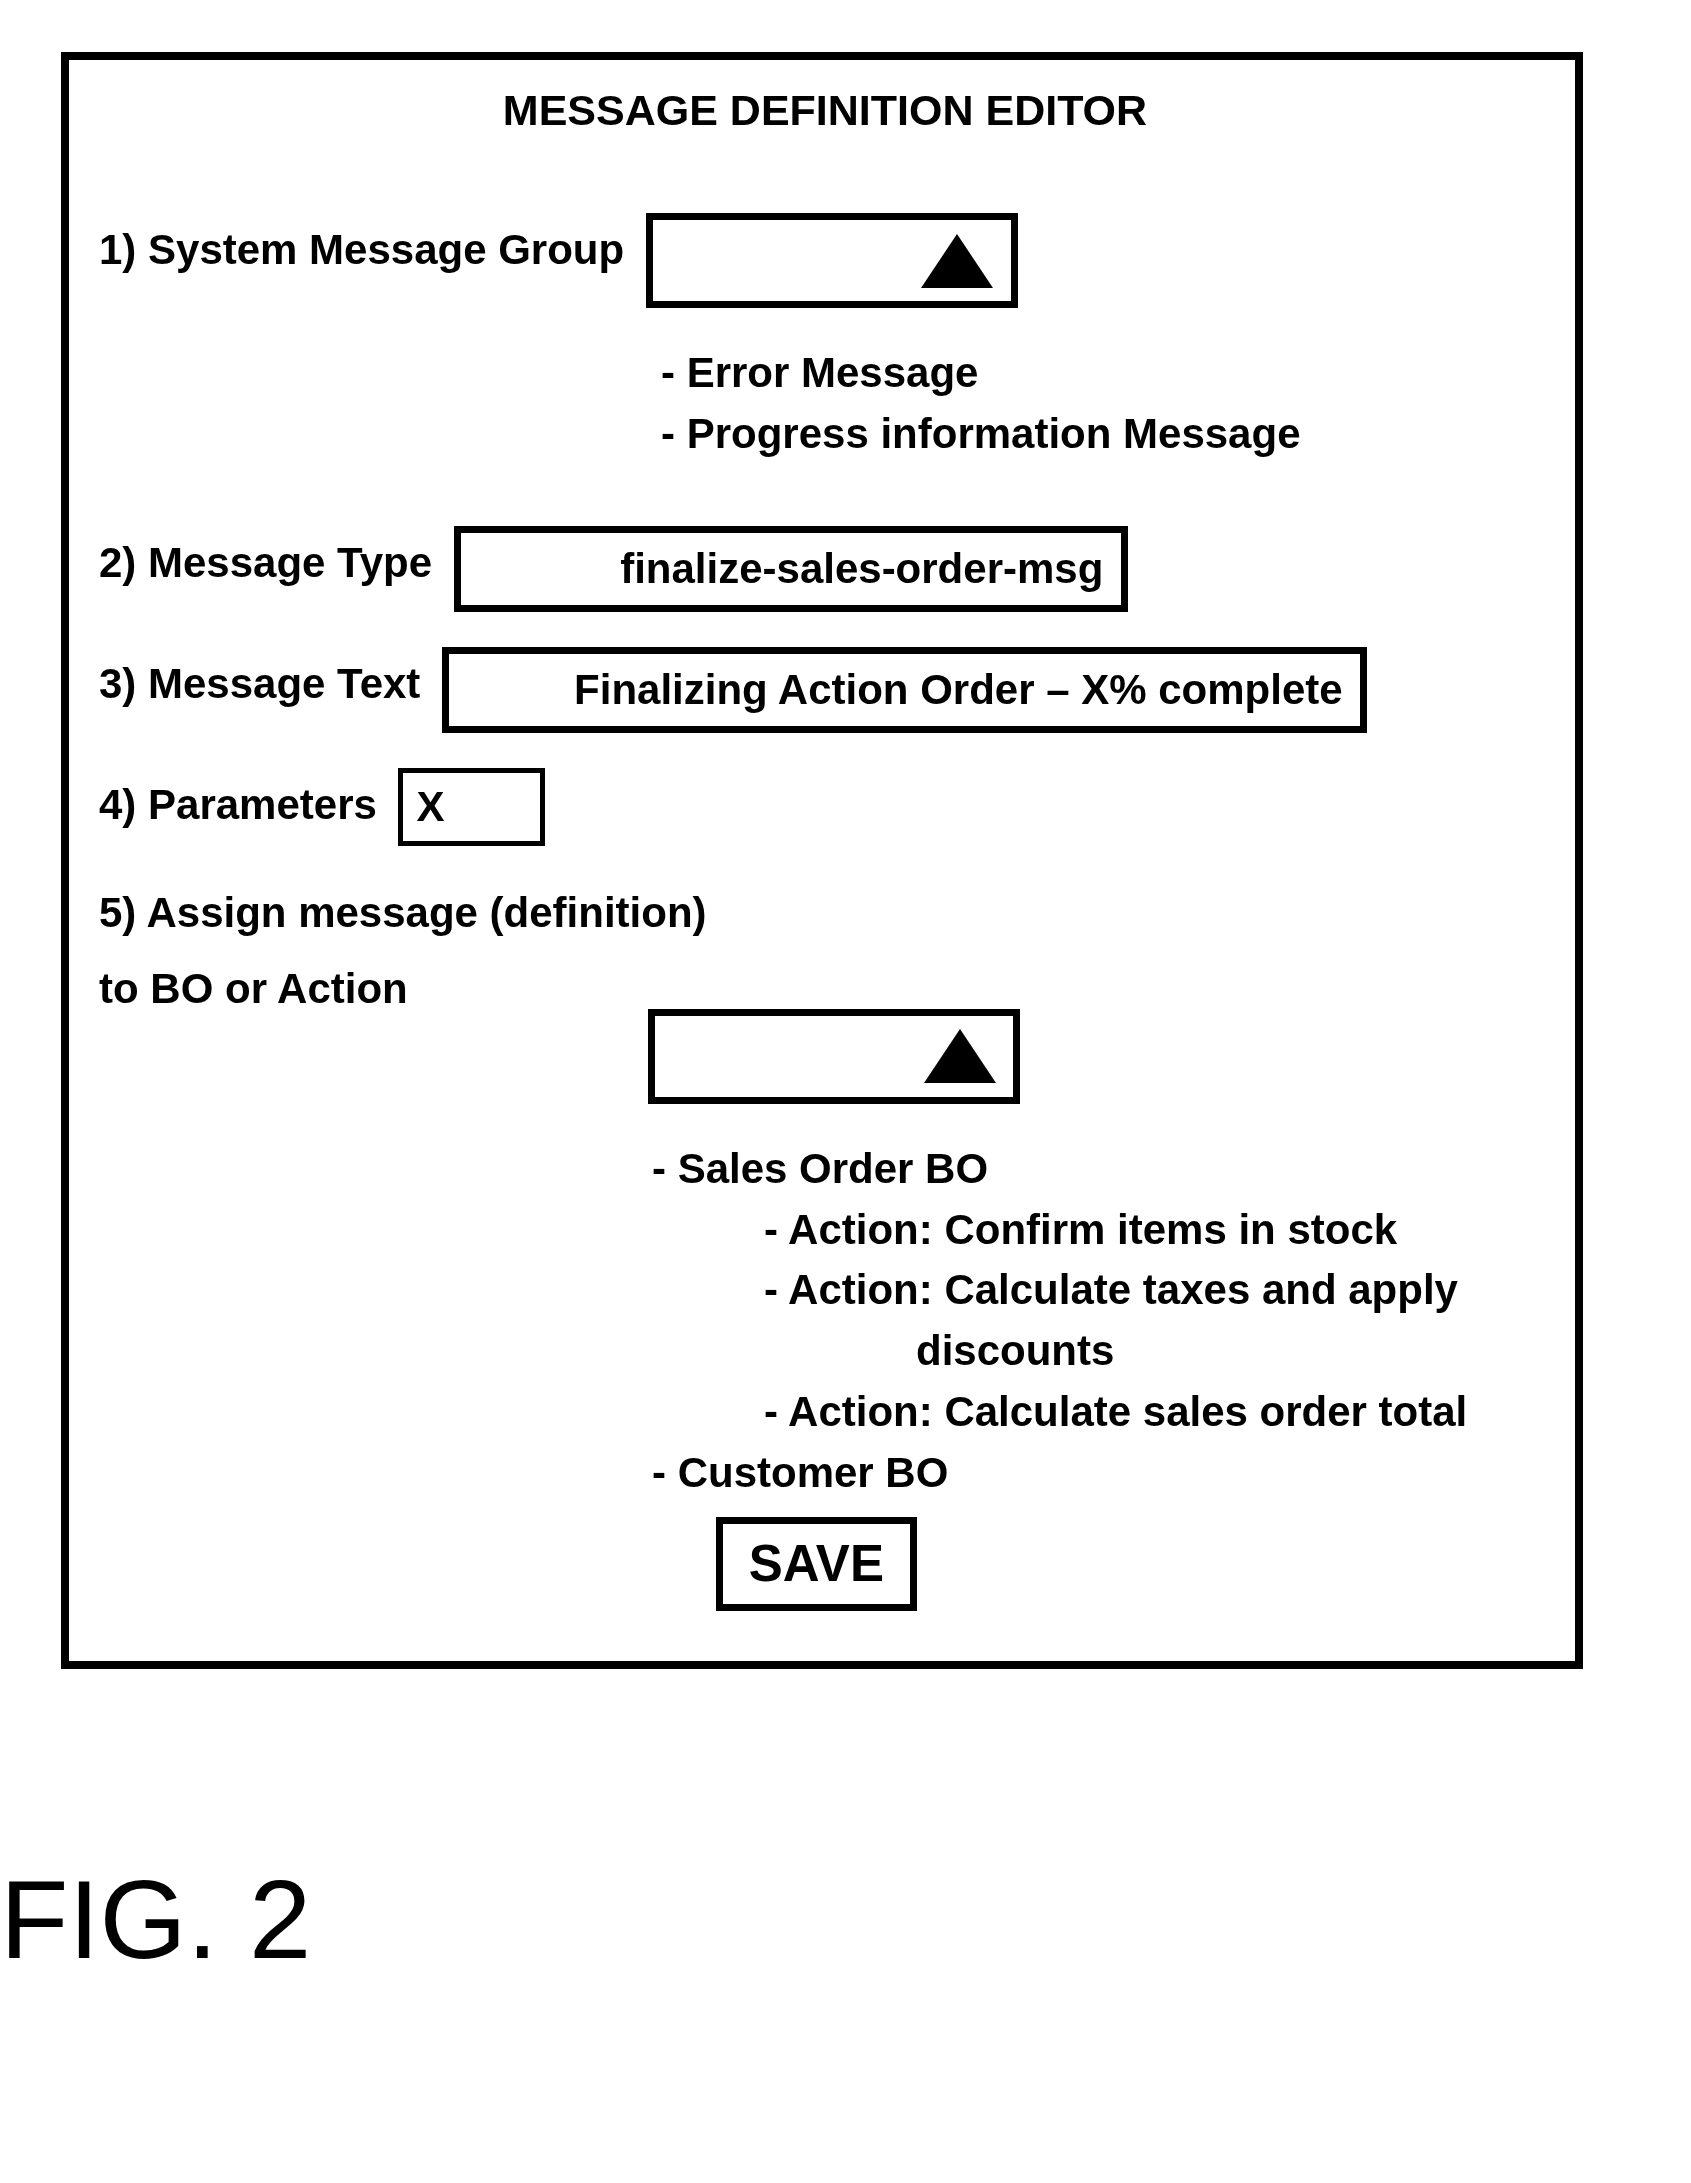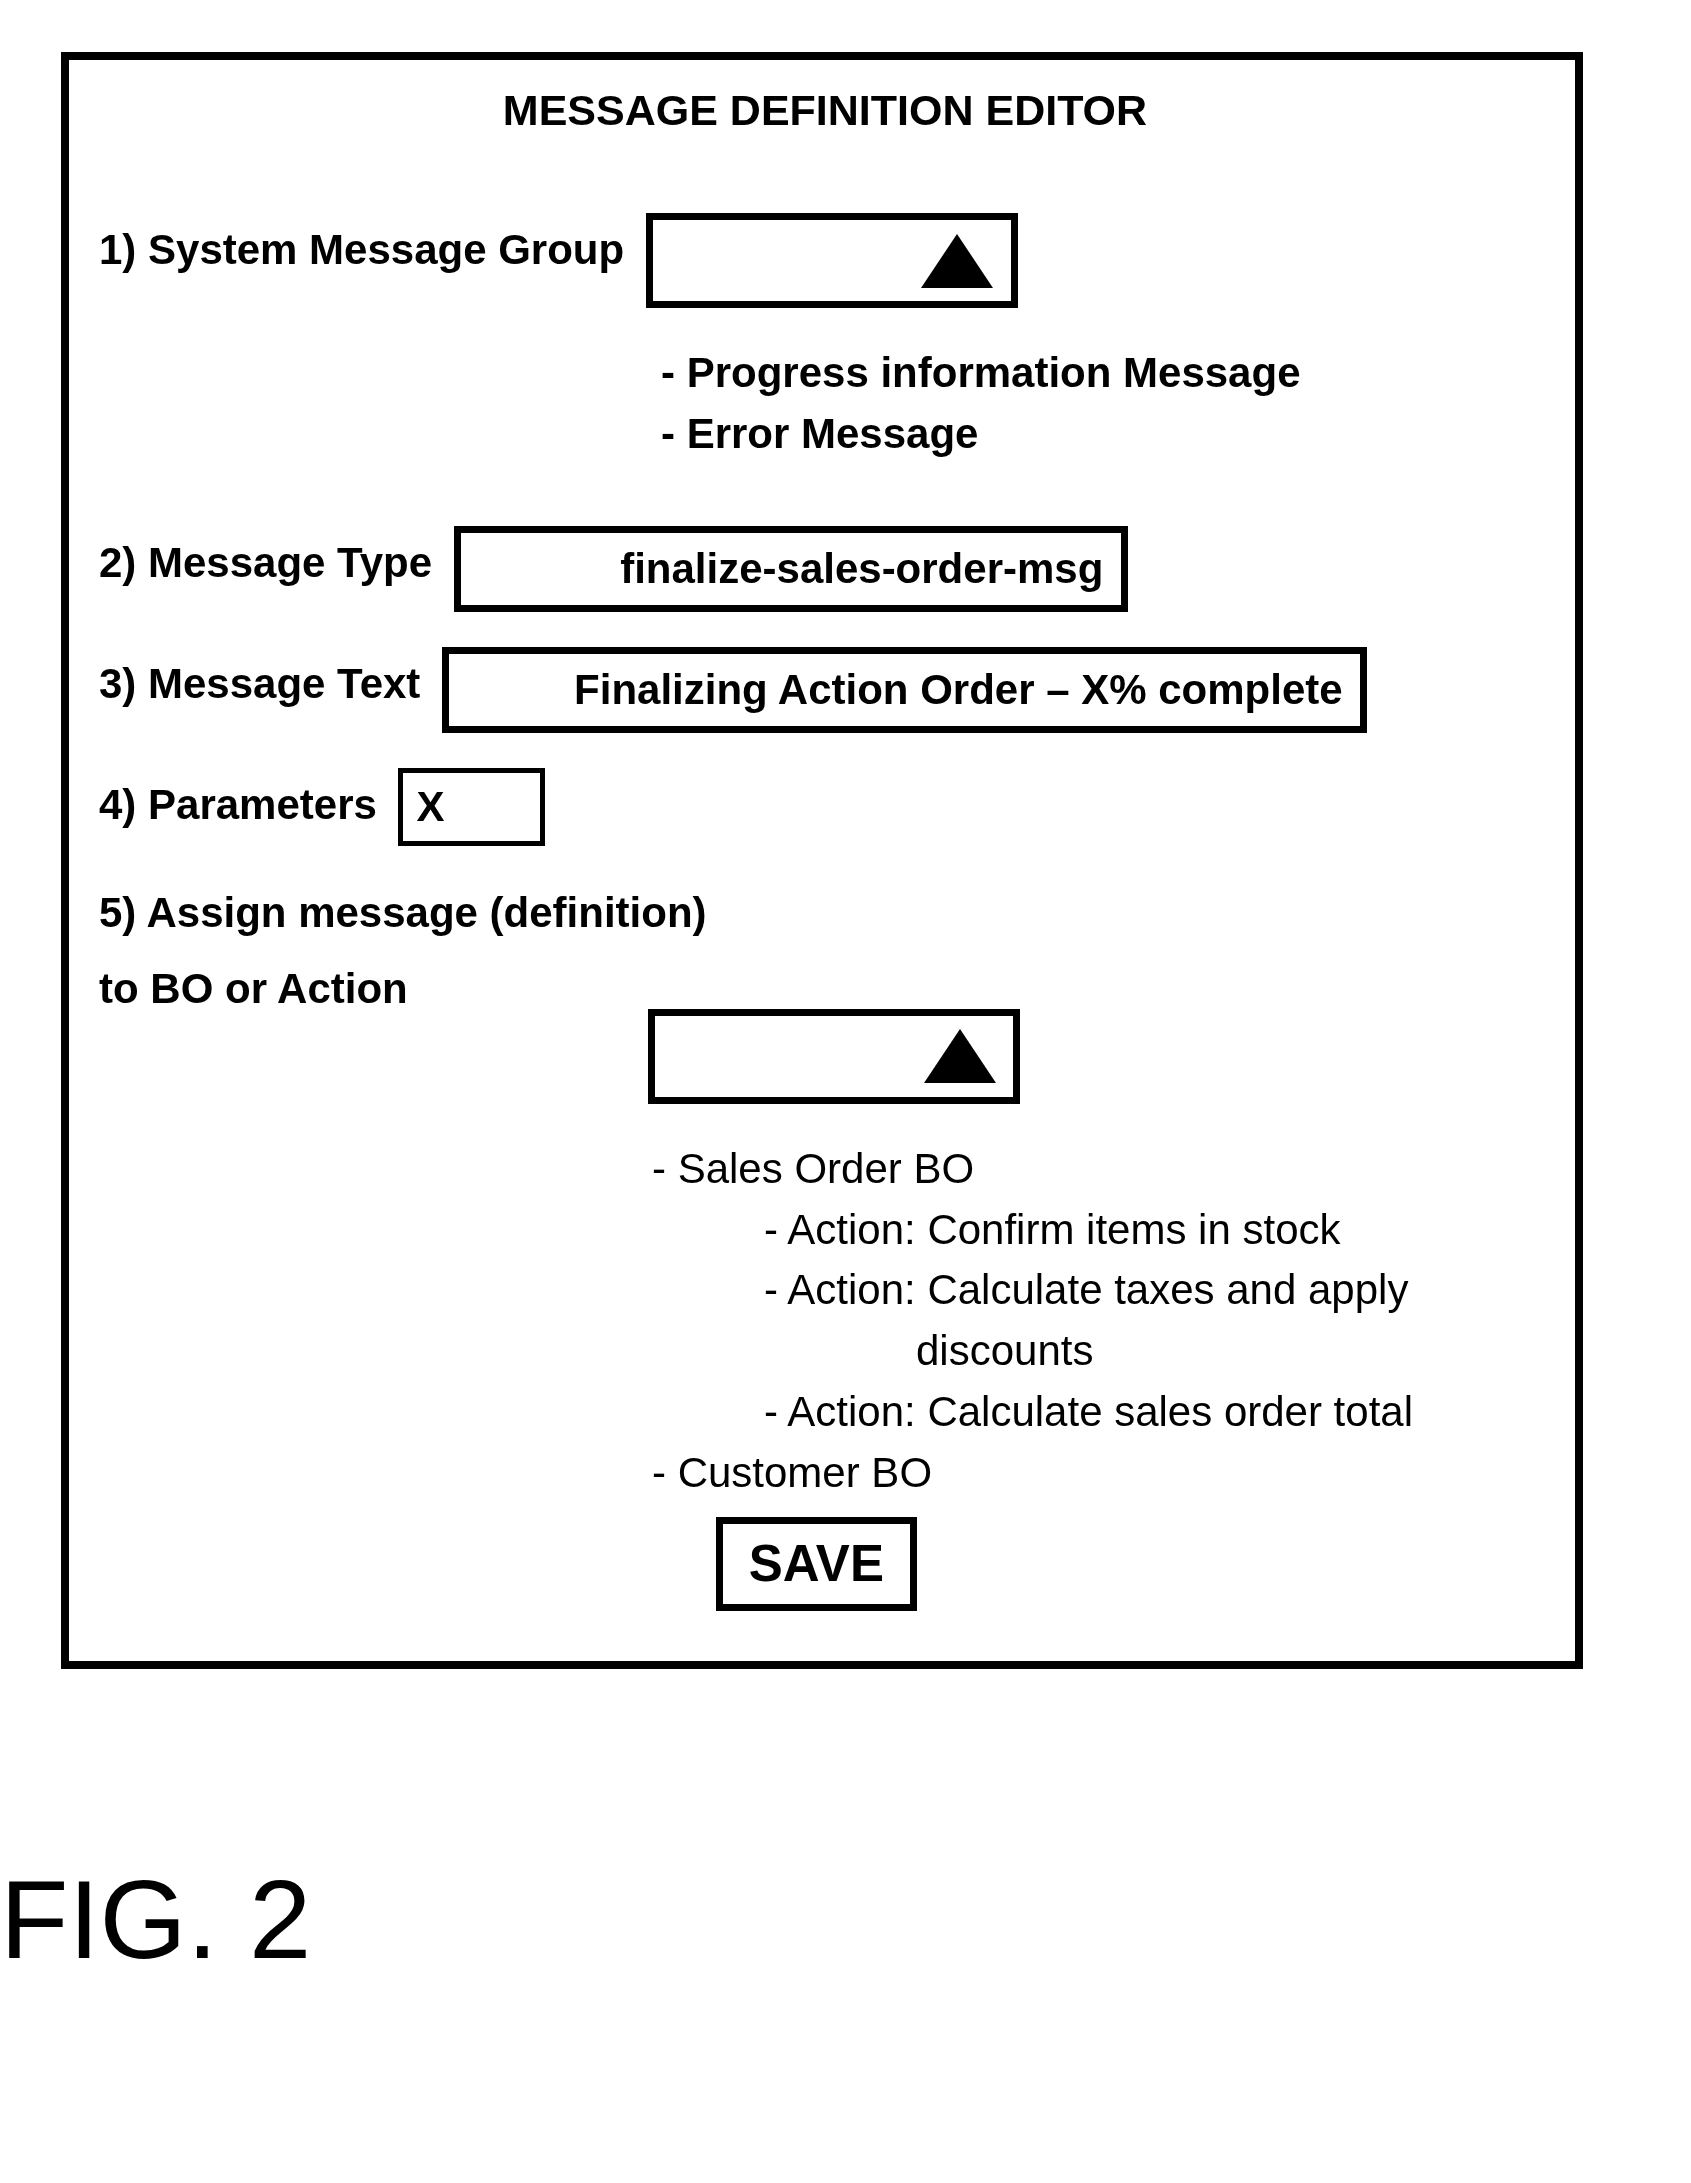--- a/index.html
+++ b/index.html
@@ -93,21 +93,21 @@
     align-items: center;
     margin-left: 549px;
     margin-top: -8.6px;
     margin-bottom: 35px;
   }
   .bo-tree {
     margin-left: 553px;
   }
   .bo-line {
     font-size: 42px;
-    font-weight: normal;
+    font-weight: bold;
     line-height: 1.45;
   }
   .bo-sub {
     margin-left: 112px;
   }
   .bo-sub-cont {
     margin-left: 264px;
   }
   .save-row {
     display: flex;
@@ -138,22 +138,22 @@
   <div class="title">MESSAGE DEFINITION EDITOR</div>
 
   <div class="row">
     <div class="label">1) System Message Group</div>
     <div class="dropdown-box">
       <span></span>
       <div class="dropdown-triangle"></div>
     </div>
   </div>
   <div class="options-block">
+    <div class="option-line">- Error Message</div>
     <div class="option-line">- Progress information Message</div>
-    <div class="option-line">- Error Message</div>
   </div>
 
   <div class="row">
     <div class="label">2) Message Type</div>
     <div class="text-input-wide msg-type-box">
       <span>finalize-sales-order-msg</span>
     </div>
   </div>
 
   <div class="row">

